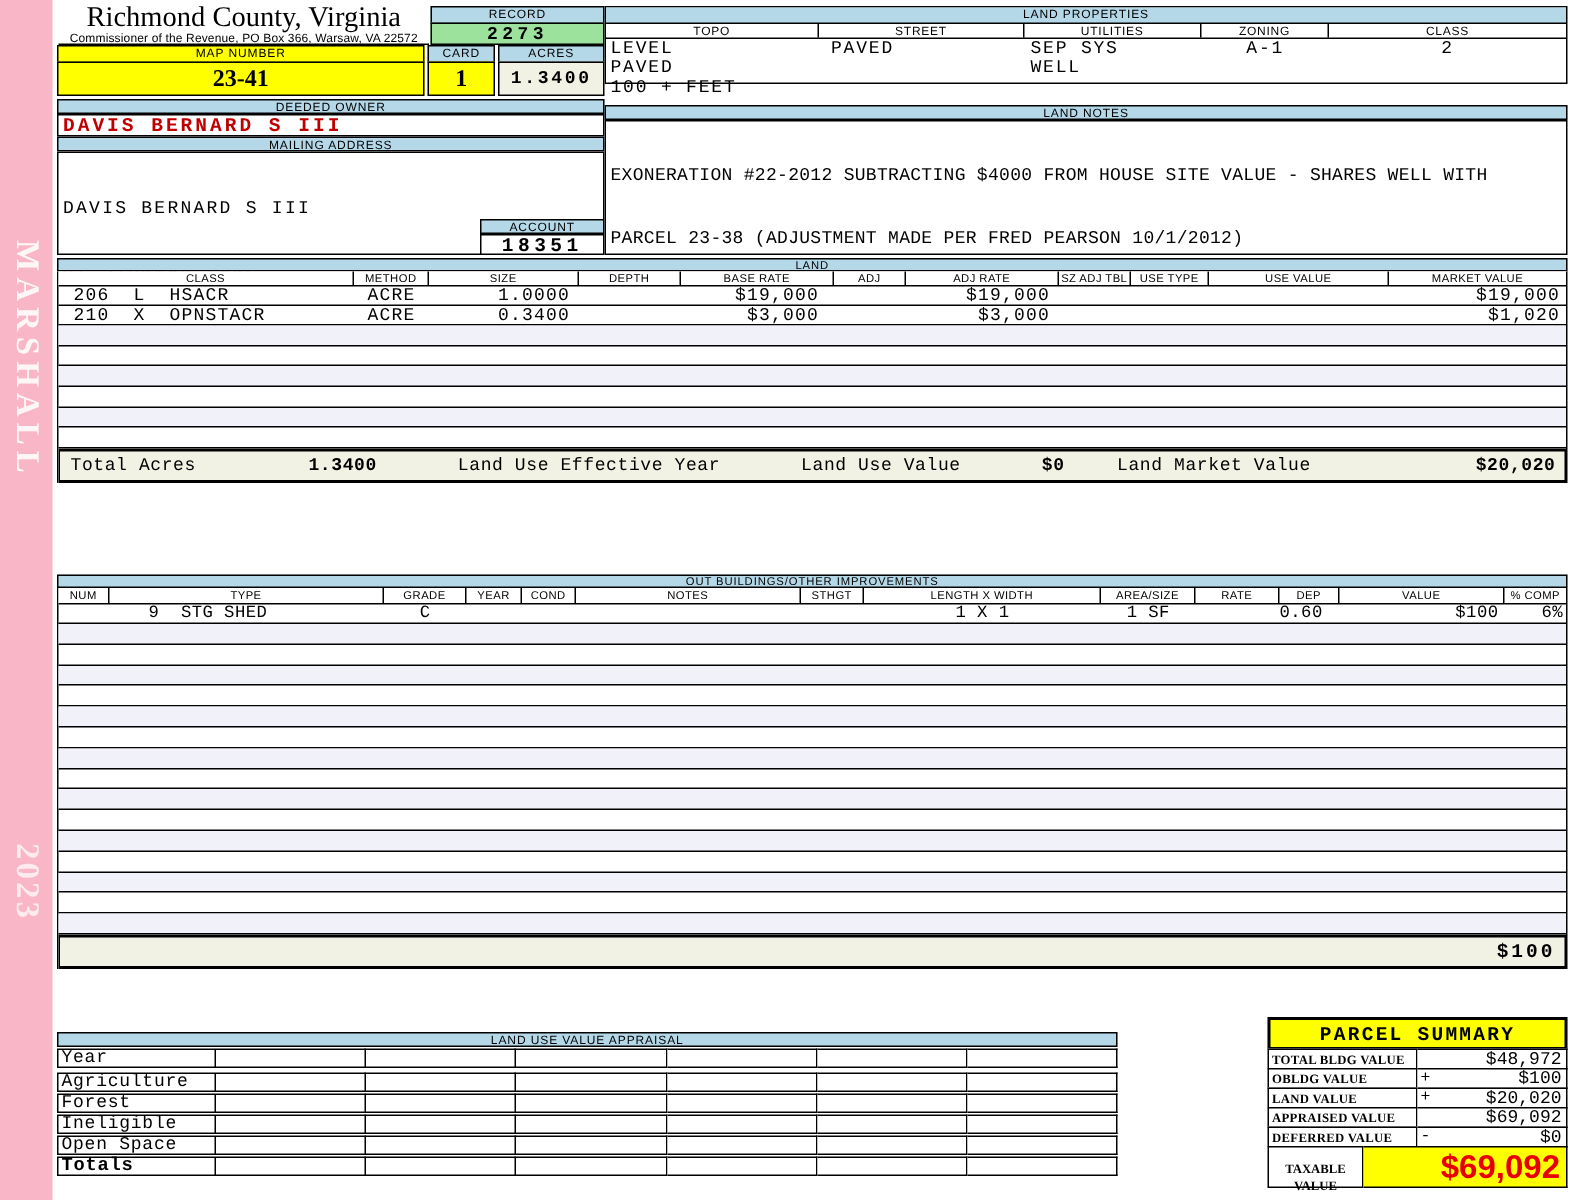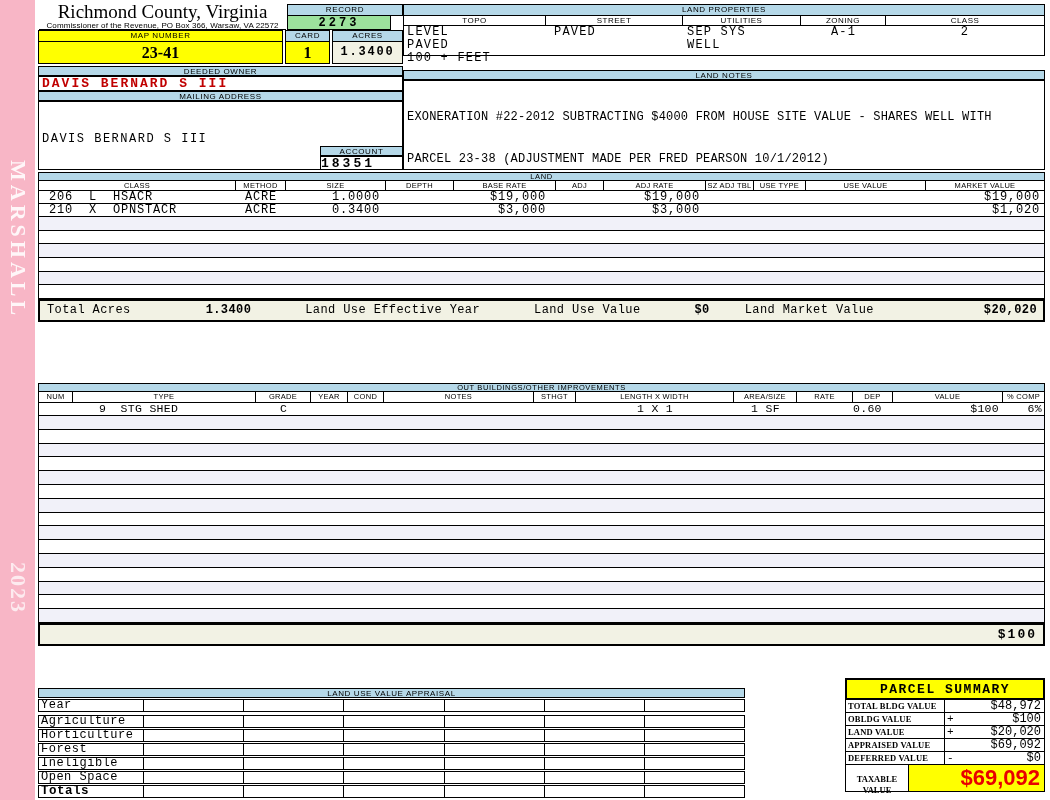--- a/index.html
+++ b/index.html
@@ -15,21 +15,21 @@
 .vtext{writing-mode:vertical-rl;font-family:"Liberation Serif",serif;font-weight:bold;position:absolute}
 #vendor{top:160px;left:5px;font-size:22px;letter-spacing:4px;color:rgba(255,255,255,.88)}
 #year{top:562px;left:5px;font-size:22px;letter-spacing:2px;color:rgba(255,255,255,.72)}
 
 #titleblock{left:39px;top:2px;width:247px;height:28px;border-bottom:1px solid #000;text-align:center}
 #countytitle{font-family:"Liberation Serif",serif;font-size:19px;line-height:19px;color:#000}
 #countysub{font-size:8px;letter-spacing:.1px;line-height:8px;margin-top:1px}
 
 .valbox{border:1px solid #000;text-align:center}
 #record-head{left:287px;top:4px;width:116px;height:12px}
-#record-val{left:287px;top:15px;width:104px;height:15px;background:#9CE29C;font-weight:bold;font-size:12px;letter-spacing:3px;line-height:14px}
+#record-val{left:287px;top:15px;width:116px;height:15px;background:#9CE29C;font-weight:bold;font-size:12px;letter-spacing:3px;line-height:14px}
 #map-head{left:38px;top:30px;width:245px;height:12px}
 #map-val{left:38px;top:41px;width:245px;height:23px;background:#FFFF00;font-family:"Liberation Serif",serif;font-weight:bold;font-size:16px;line-height:21px}
 #card-head{left:285px;top:30px;width:45px;height:12px}
 #card-val{left:285px;top:41px;width:45px;height:23px;background:#FFFF00;font-family:"Liberation Serif",serif;font-weight:bold;font-size:16px;line-height:21px}
 #acres-head{left:332px;top:30px;width:71px;height:12px}
 #acres-val{left:332px;top:41px;width:71px;height:23px;background:#F2F2E4;font-weight:bold;font-size:12px;letter-spacing:1.8px;line-height:21px}
 
 #landprops{left:403px;top:4px;width:642px;height:52px;border:1px solid #000;background:#fff}
 #landprops .bar{border:none;border-bottom:1px solid #000;height:11px;line-height:10px}
 .lp-head{display:flex;height:10px;border-bottom:1px solid #000}
@@ -40,21 +40,21 @@
 .lp-row .lp-c0{padding-left:3px}.lp-row .lp-c1{padding-left:8px}.lp-row .lp-c2{padding-left:4px}
 .lp-row .lp-c3,.lp-row .lp-c4{text-align:center}
 
 #deeded-bar{left:38px;top:66px;width:365px;height:10px}
 #owner-box{left:38px;top:76px;width:365px;height:15px;border:1px solid #000;background:#fff;color:#C00000;font-weight:bold;font-size:13px;letter-spacing:2px;line-height:13px;padding-left:3px}
 #mailing-bar{left:38px;top:91px;width:365px;height:10px}
 #address-box{left:38px;top:101px;width:365px;height:69px;border:1px solid #000;background:#fff;padding:2px 0 0 3px;font-size:12px;letter-spacing:1.5px}
 #address-box div{height:14px;line-height:14px}
 #address-box div:nth-child(3){height:17px}
 #account-bar{left:320px;top:146px;width:83px;height:10px}
-#account-val{left:320px;top:156px;width:83px;height:14px;border:1px solid #000;background:#fff;font-weight:bold;font-size:13px;letter-spacing:3px;line-height:13px;}
+#account-val{left:320px;top:156px;width:83px;height:14px;border:1px solid #000;background:#fff;font-weight:bold;font-size:13px;letter-spacing:3px;line-height:13px;text-align:center}
 
 #notes-bar{left:403px;top:70px;width:642px;height:10px}
 #notes-box{left:403px;top:80px;width:642px;height:90px;border:1px solid #000;background:#fff;padding:1px 0 0 3px;font-size:12px;letter-spacing:.2px}
 #notes-box div{height:14px;line-height:14px}
 
 .tbl-bar{height:9px;line-height:8px;font-size:7.5px}
 .tbody{border-left:1px solid #000;border-right:1px solid #000;background:#fff}
 .colhead{display:flex;border-bottom:1px solid #000;background:#fff}
 .colhead div{font-size:7.5px;letter-spacing:.3px;text-align:center;border-right:1px solid #000;overflow:hidden}
 .colhead div:last-child{border-right:none}
@@ -316,31 +316,20 @@
     <div style="display:flex;flex:1">
         <div class="lu-cell"></div>
         <div class="lu-cell"></div>
         <div class="lu-cell"></div>
         <div class="lu-cell"></div>
         <div class="lu-cell"></div>
         <div class="lu-cell"></div>
       </div>
   </div>
   <div class="lu-row">
-    <div class="lu-label">Horticulture</div>
-    <div style="display:flex;flex:1">
-        <div class="lu-cell"></div>
-        <div class="lu-cell"></div>
-        <div class="lu-cell"></div>
-        <div class="lu-cell"></div>
-        <div class="lu-cell"></div>
-        <div class="lu-cell"></div>
-      </div>
-  </div>
-  <div class="lu-row">
     <div class="lu-label">Forest</div>
     <div style="display:flex;flex:1">
         <div class="lu-cell"></div>
         <div class="lu-cell"></div>
         <div class="lu-cell"></div>
         <div class="lu-cell"></div>
         <div class="lu-cell"></div>
         <div class="lu-cell"></div>
       </div>
   </div>

